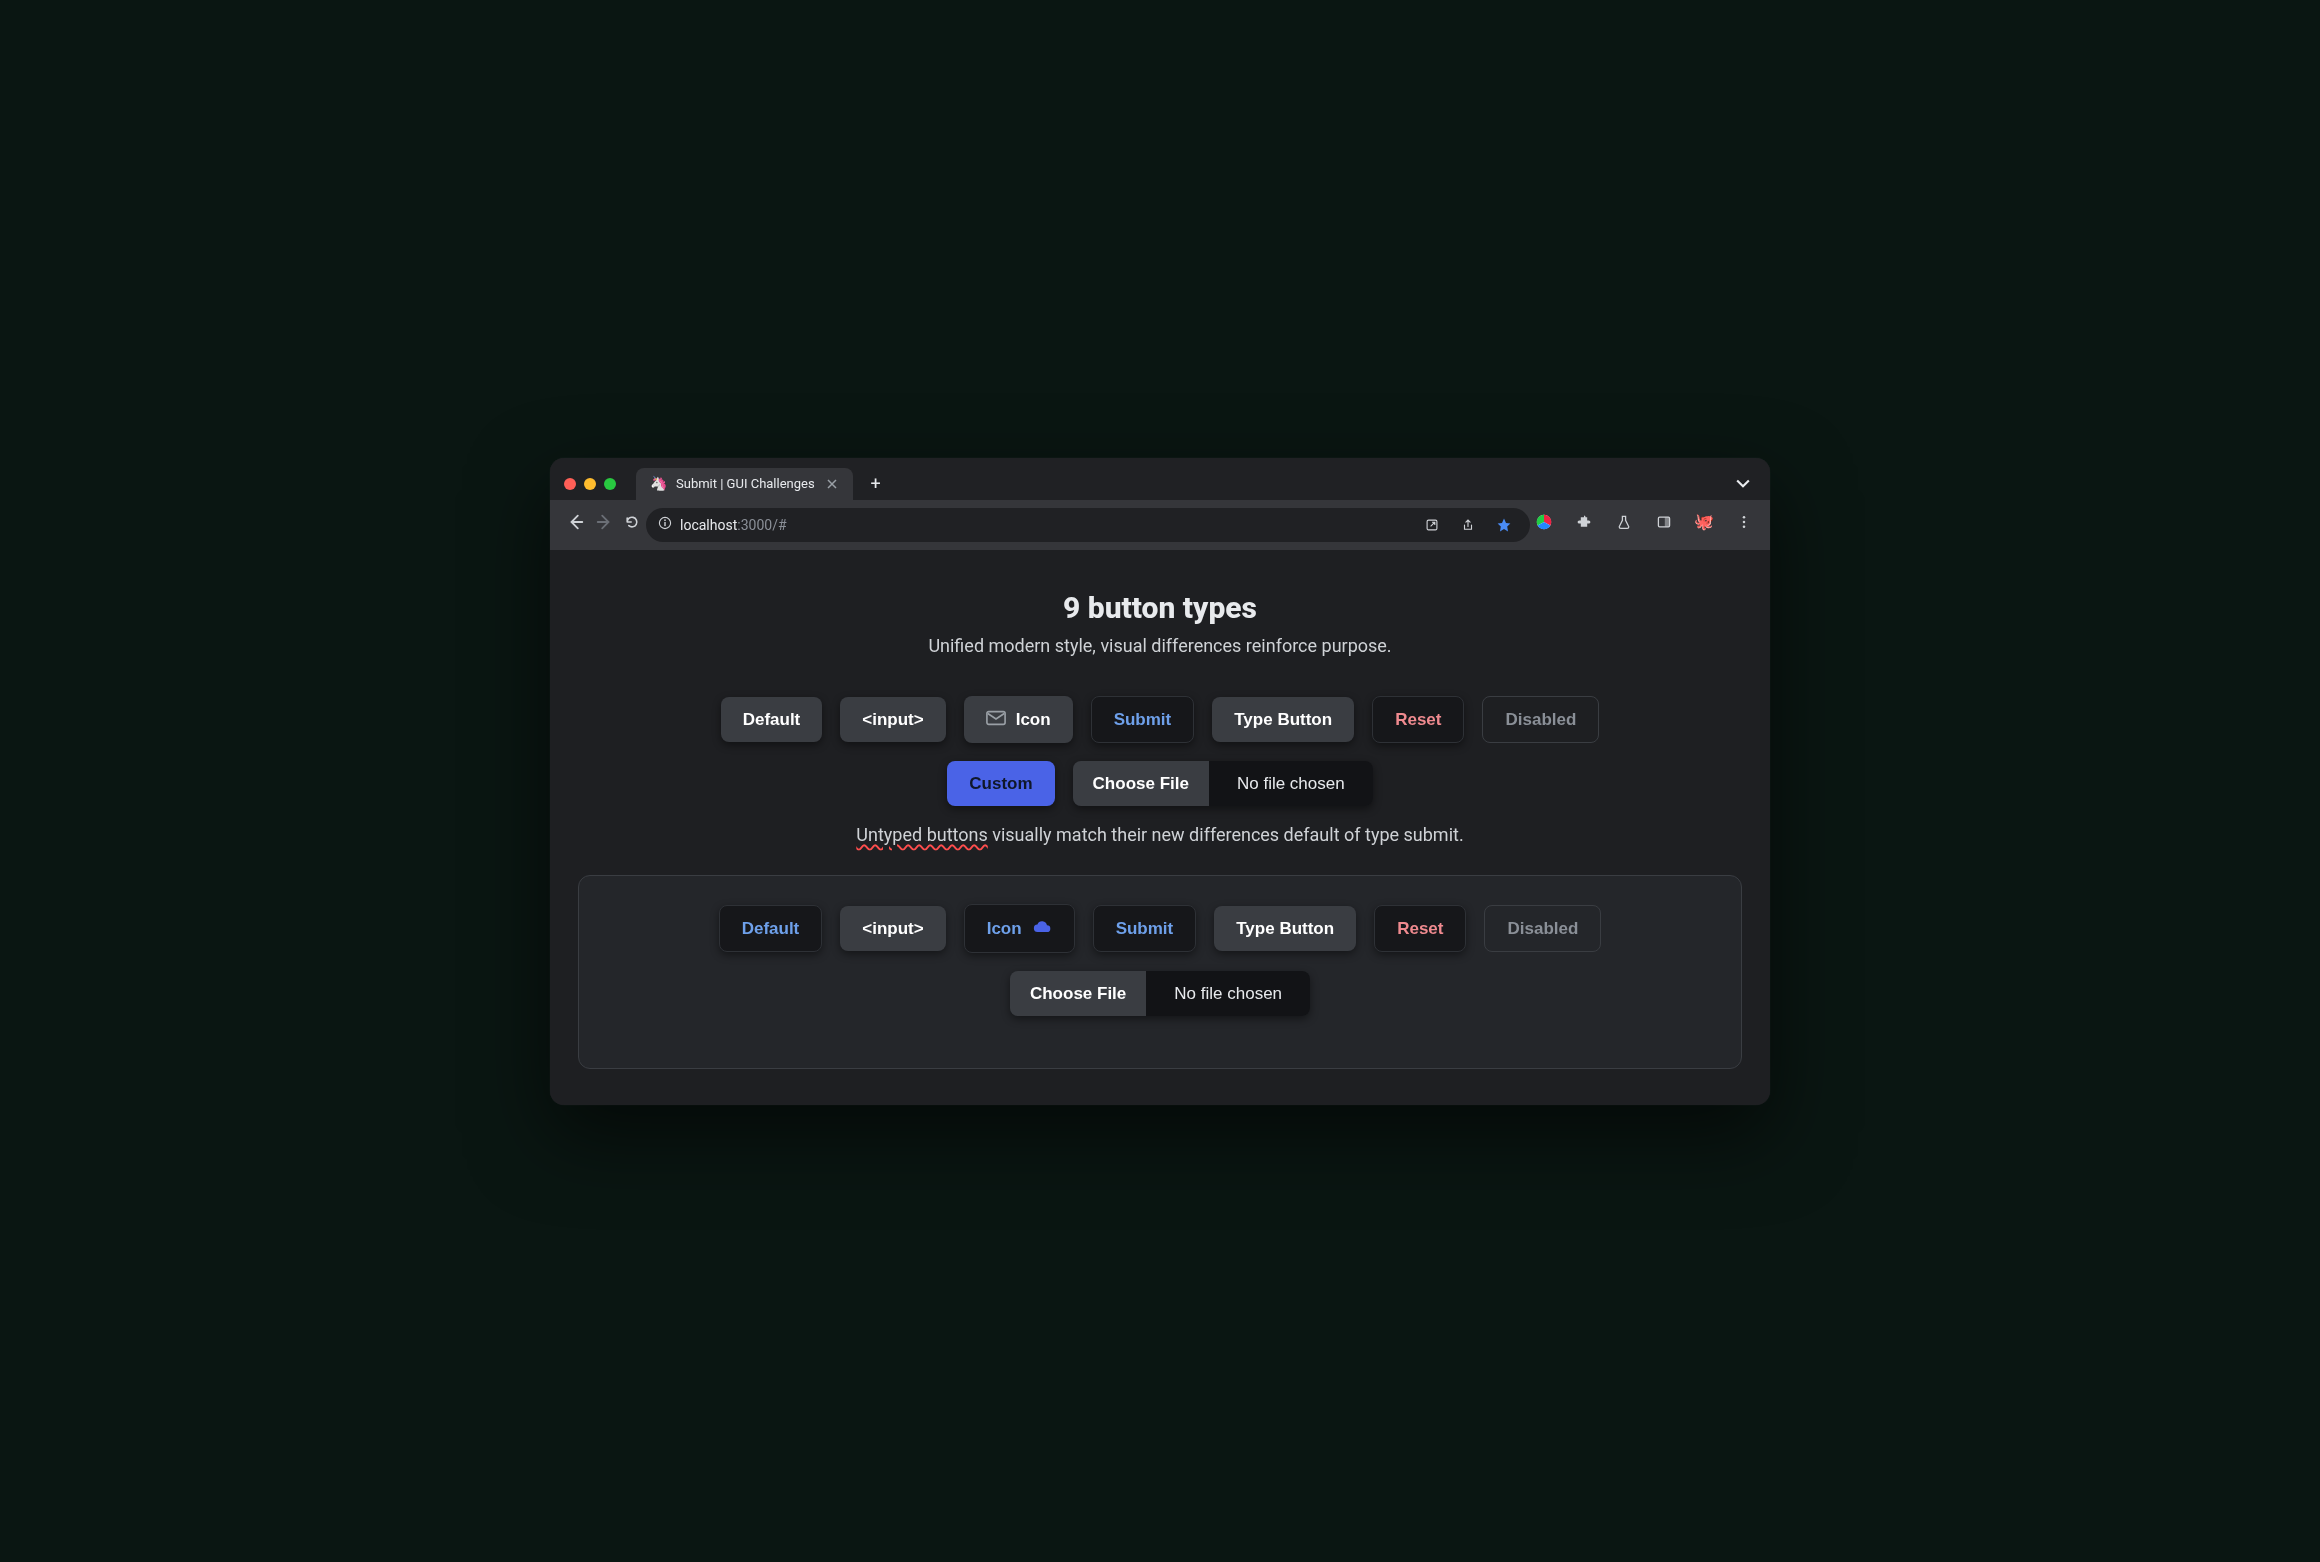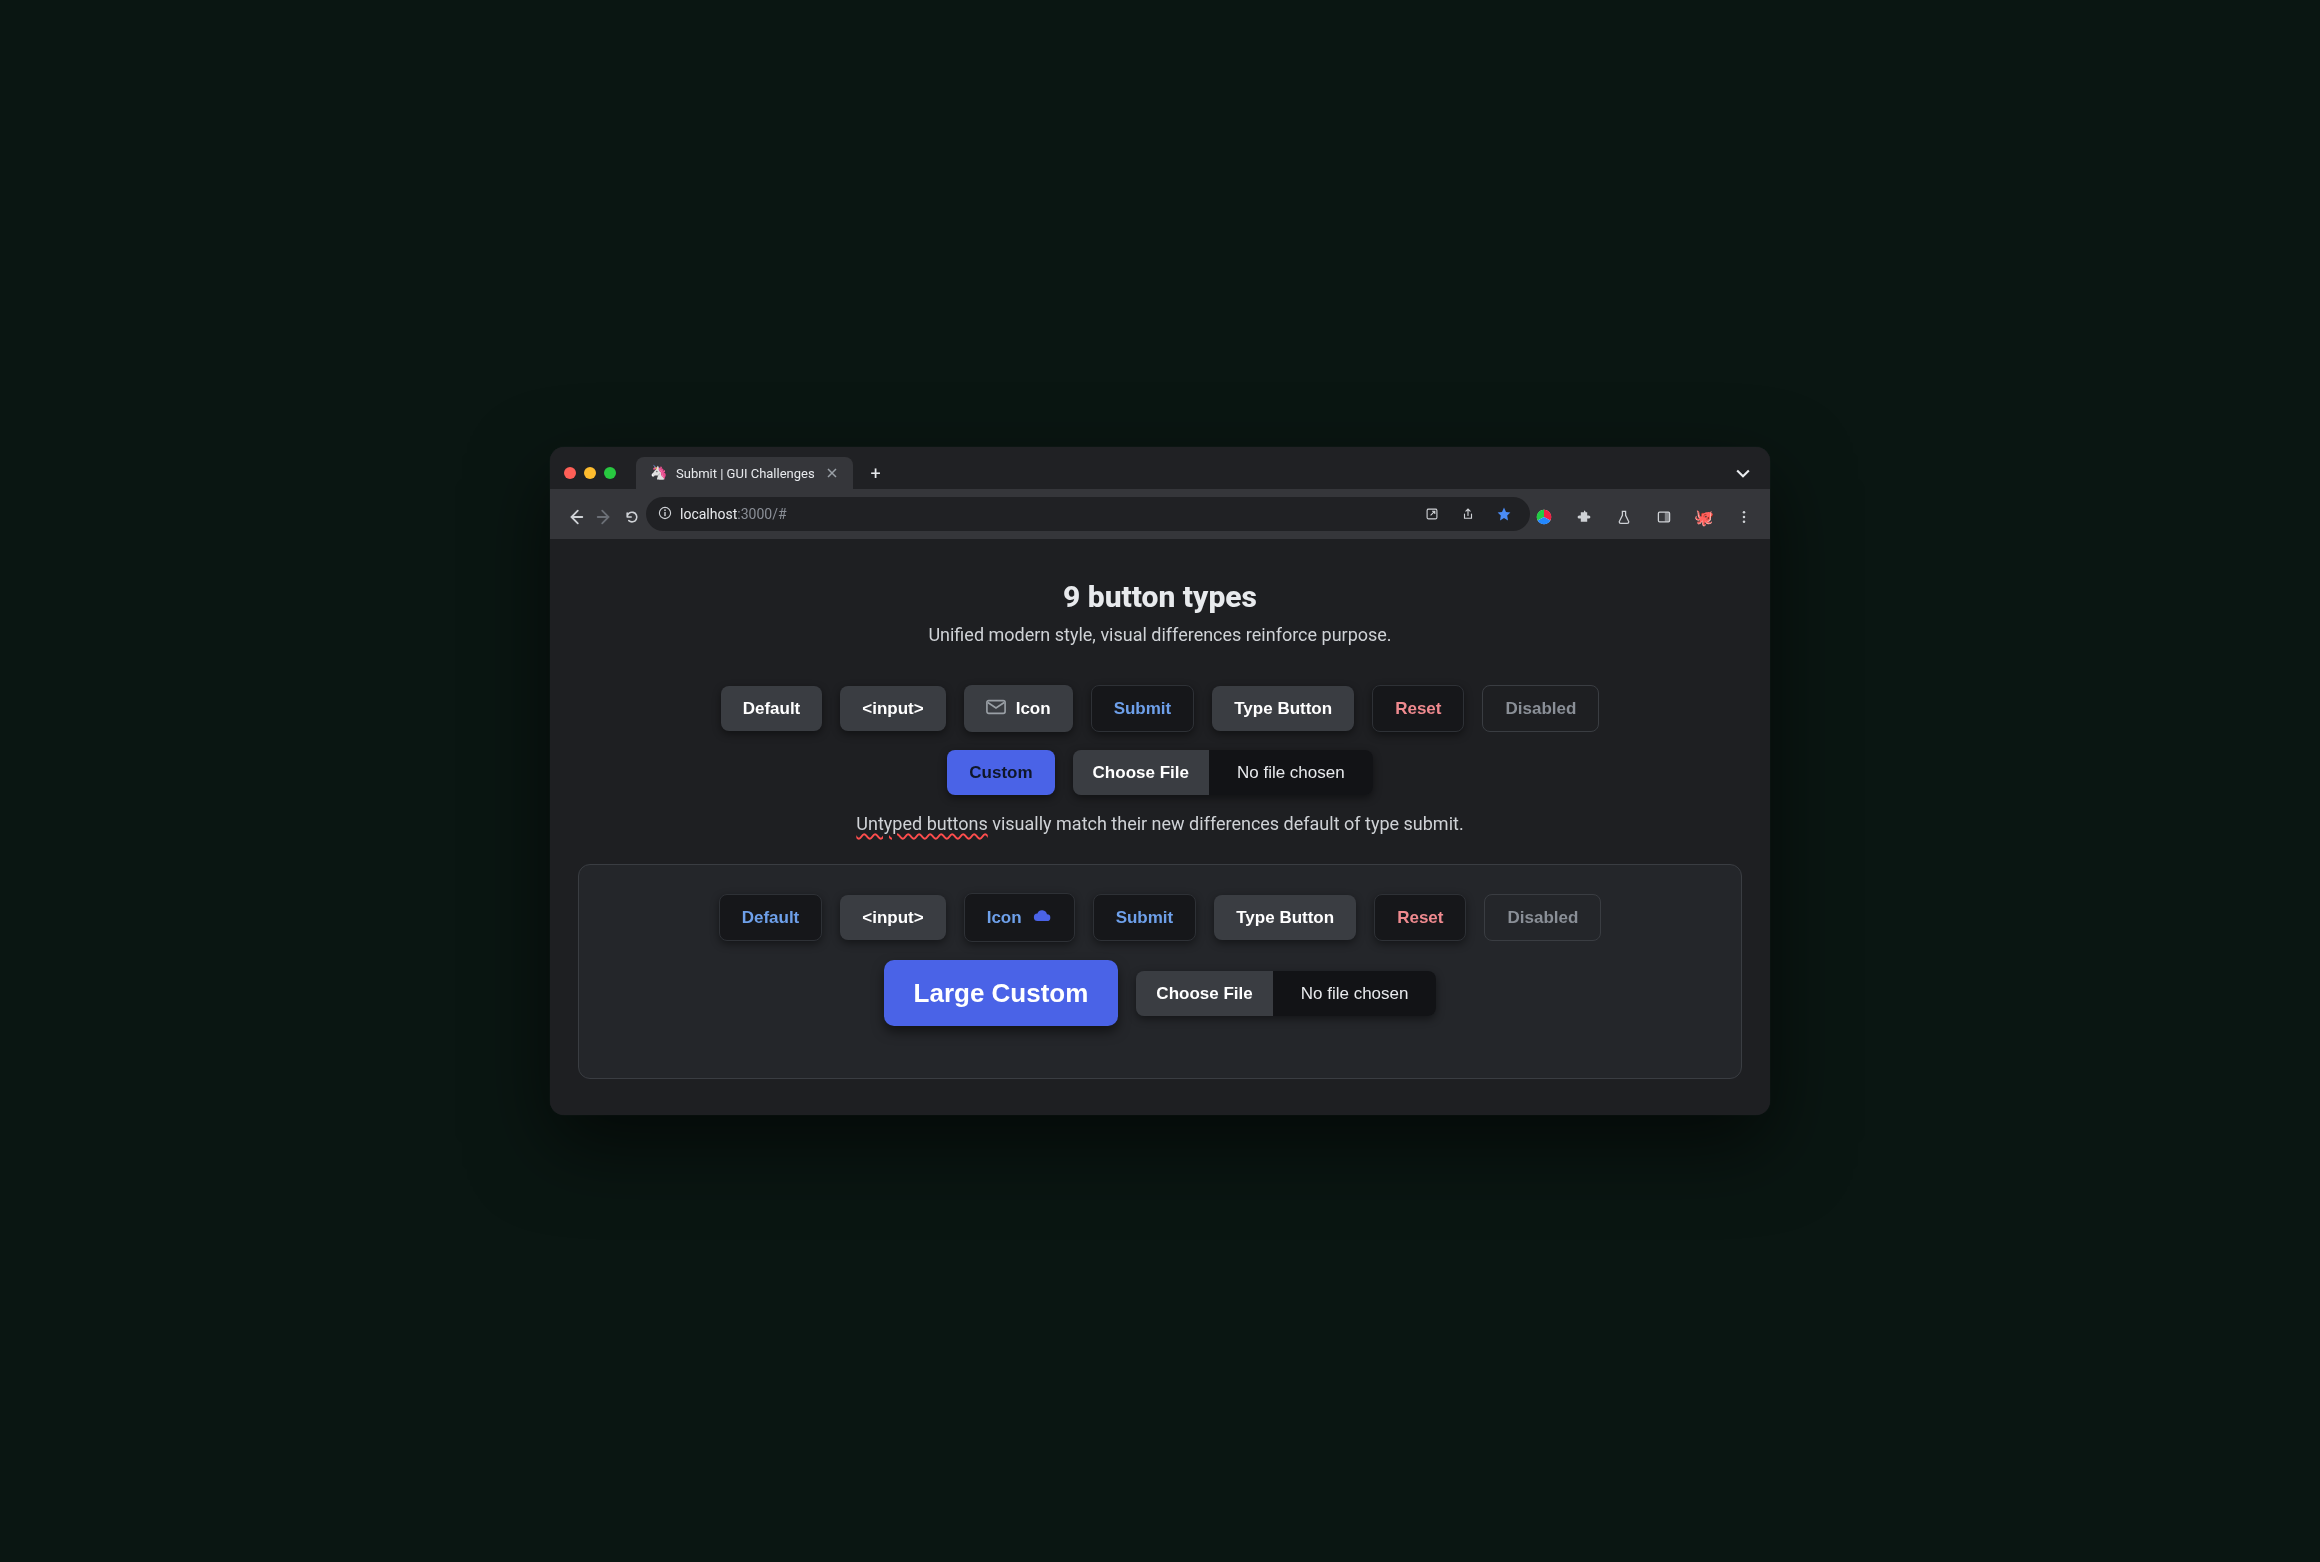--- a/index.html
+++ b/index.html
@@ -37,21 +37,21 @@
     font-size:13px; max-width:260px;
   }
   .tab .favicon { width:16px; height:16px; font-size:14px; line-height:1; }
   .tab .title { flex:1; white-space:nowrap; overflow:hidden; text-overflow:ellipsis; }
   .tab .close { width:14px; height:14px; display:flex; align-items:center; justify-content:center; color:#9aa0a6; }
   .newtab { width:26px; height:26px; display:flex; align-items:center; justify-content:center; color:#e8eaed; font-size:18px; border-radius:50%; }
   .spacer { flex:1; }
   .chev { color:#e8eaed; width:26px; text-align:center; }
   
   .toolbar {
-    display:flex; align-items:flex-end; gap:0;
+    display:flex; align-items:flex-start; gap:0;
     background:#35363a; padding:8px 12px;
   }
   .icon-btn { width:28px; height:28px; display:flex; align-items:center; justify-content:center; color:#cfd2d6; border-radius:50%; }
   .icon-btn.dim { color:#6b6f76; }
   .omnibox {
     flex:1; display:flex; align-items:center; gap:8px;
     background:#202124; border-radius:18px; height:34px;
     padding:0 12px; color:#cfd2d6; font-size:14px;
   }
   .omnibox .url { flex:1; white-space:nowrap; overflow:hidden; }
@@ -254,21 +254,20 @@
                 <path d="M7 14h11a4 4 0 0 0 0-8 6 6 0 0 0-11.5-1A4.5 4.5 0 0 0 7 14z" fill="#4a63e7"></path>
               </svg>
           </span>
         </div>
         <div class="demo-btn b-submit">Submit</div>
         <div class="demo-btn b-type">Type Button</div>
         <div class="demo-btn b-reset">Reset</div>
         <div class="demo-btn b-disabled">Disabled</div>
       </div>
       <div class="row">
-        <div class="demo-btn b-custom-lg">Large Custom</div>
         <div class="file-wrap">
           <div class="file-btn">Choose File</div>
           <div class="file-label">No file chosen</div>
         </div>
       </div>
     </div>
 
   </div>
 </div>
 

